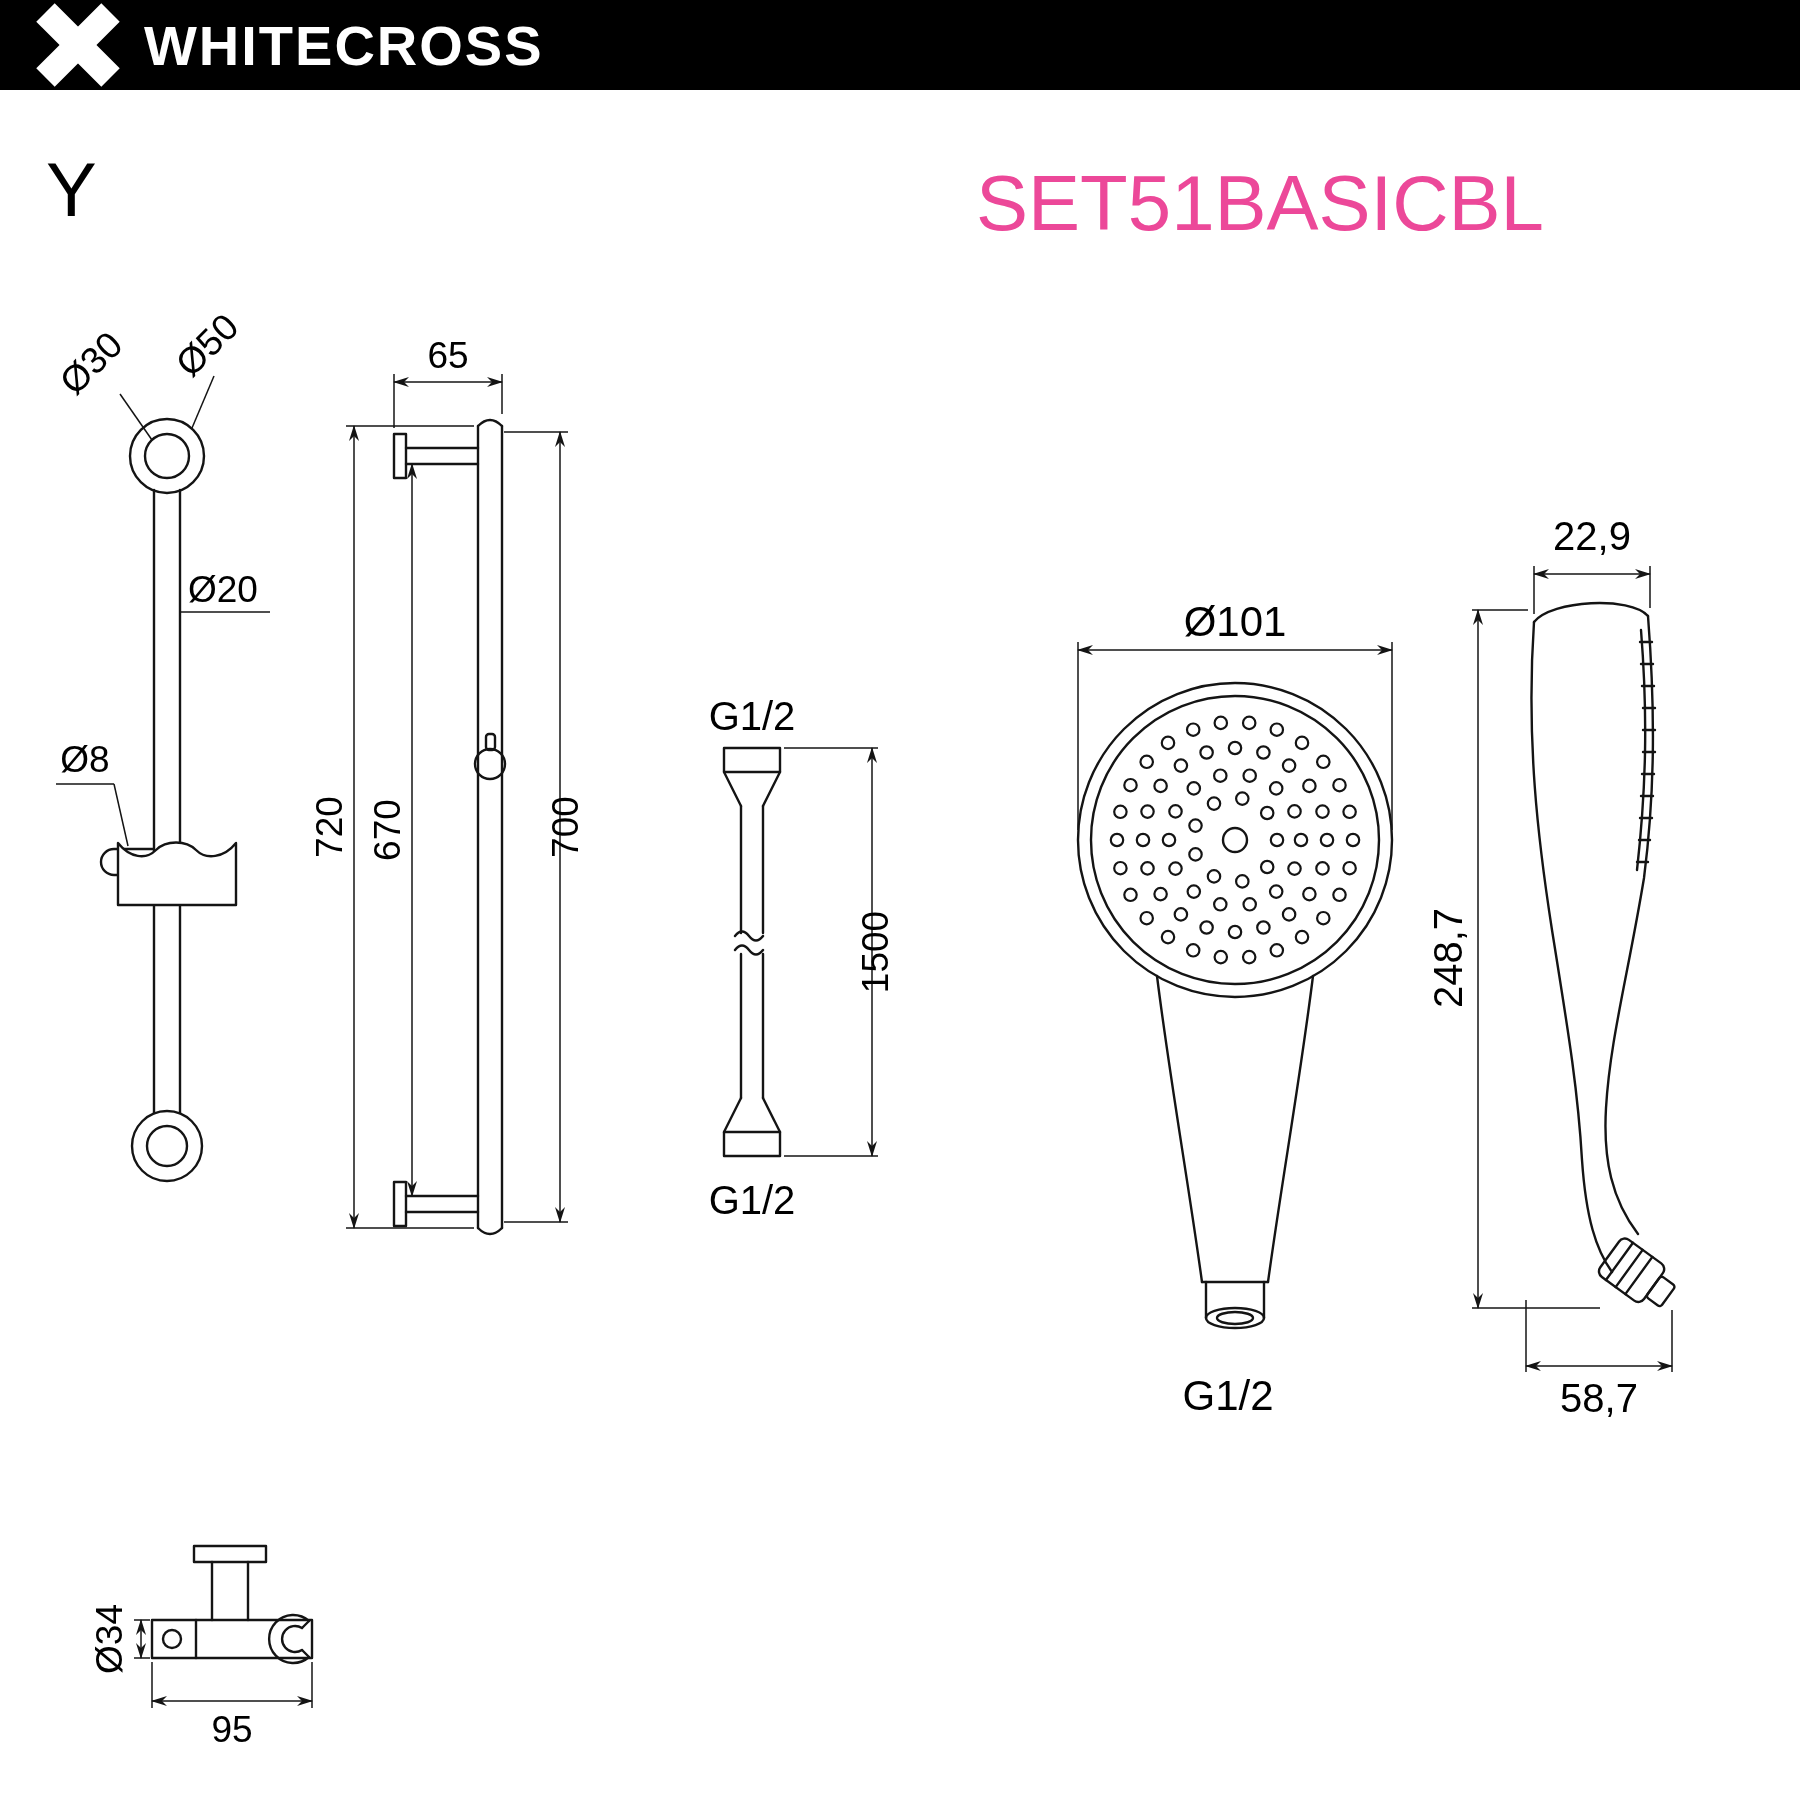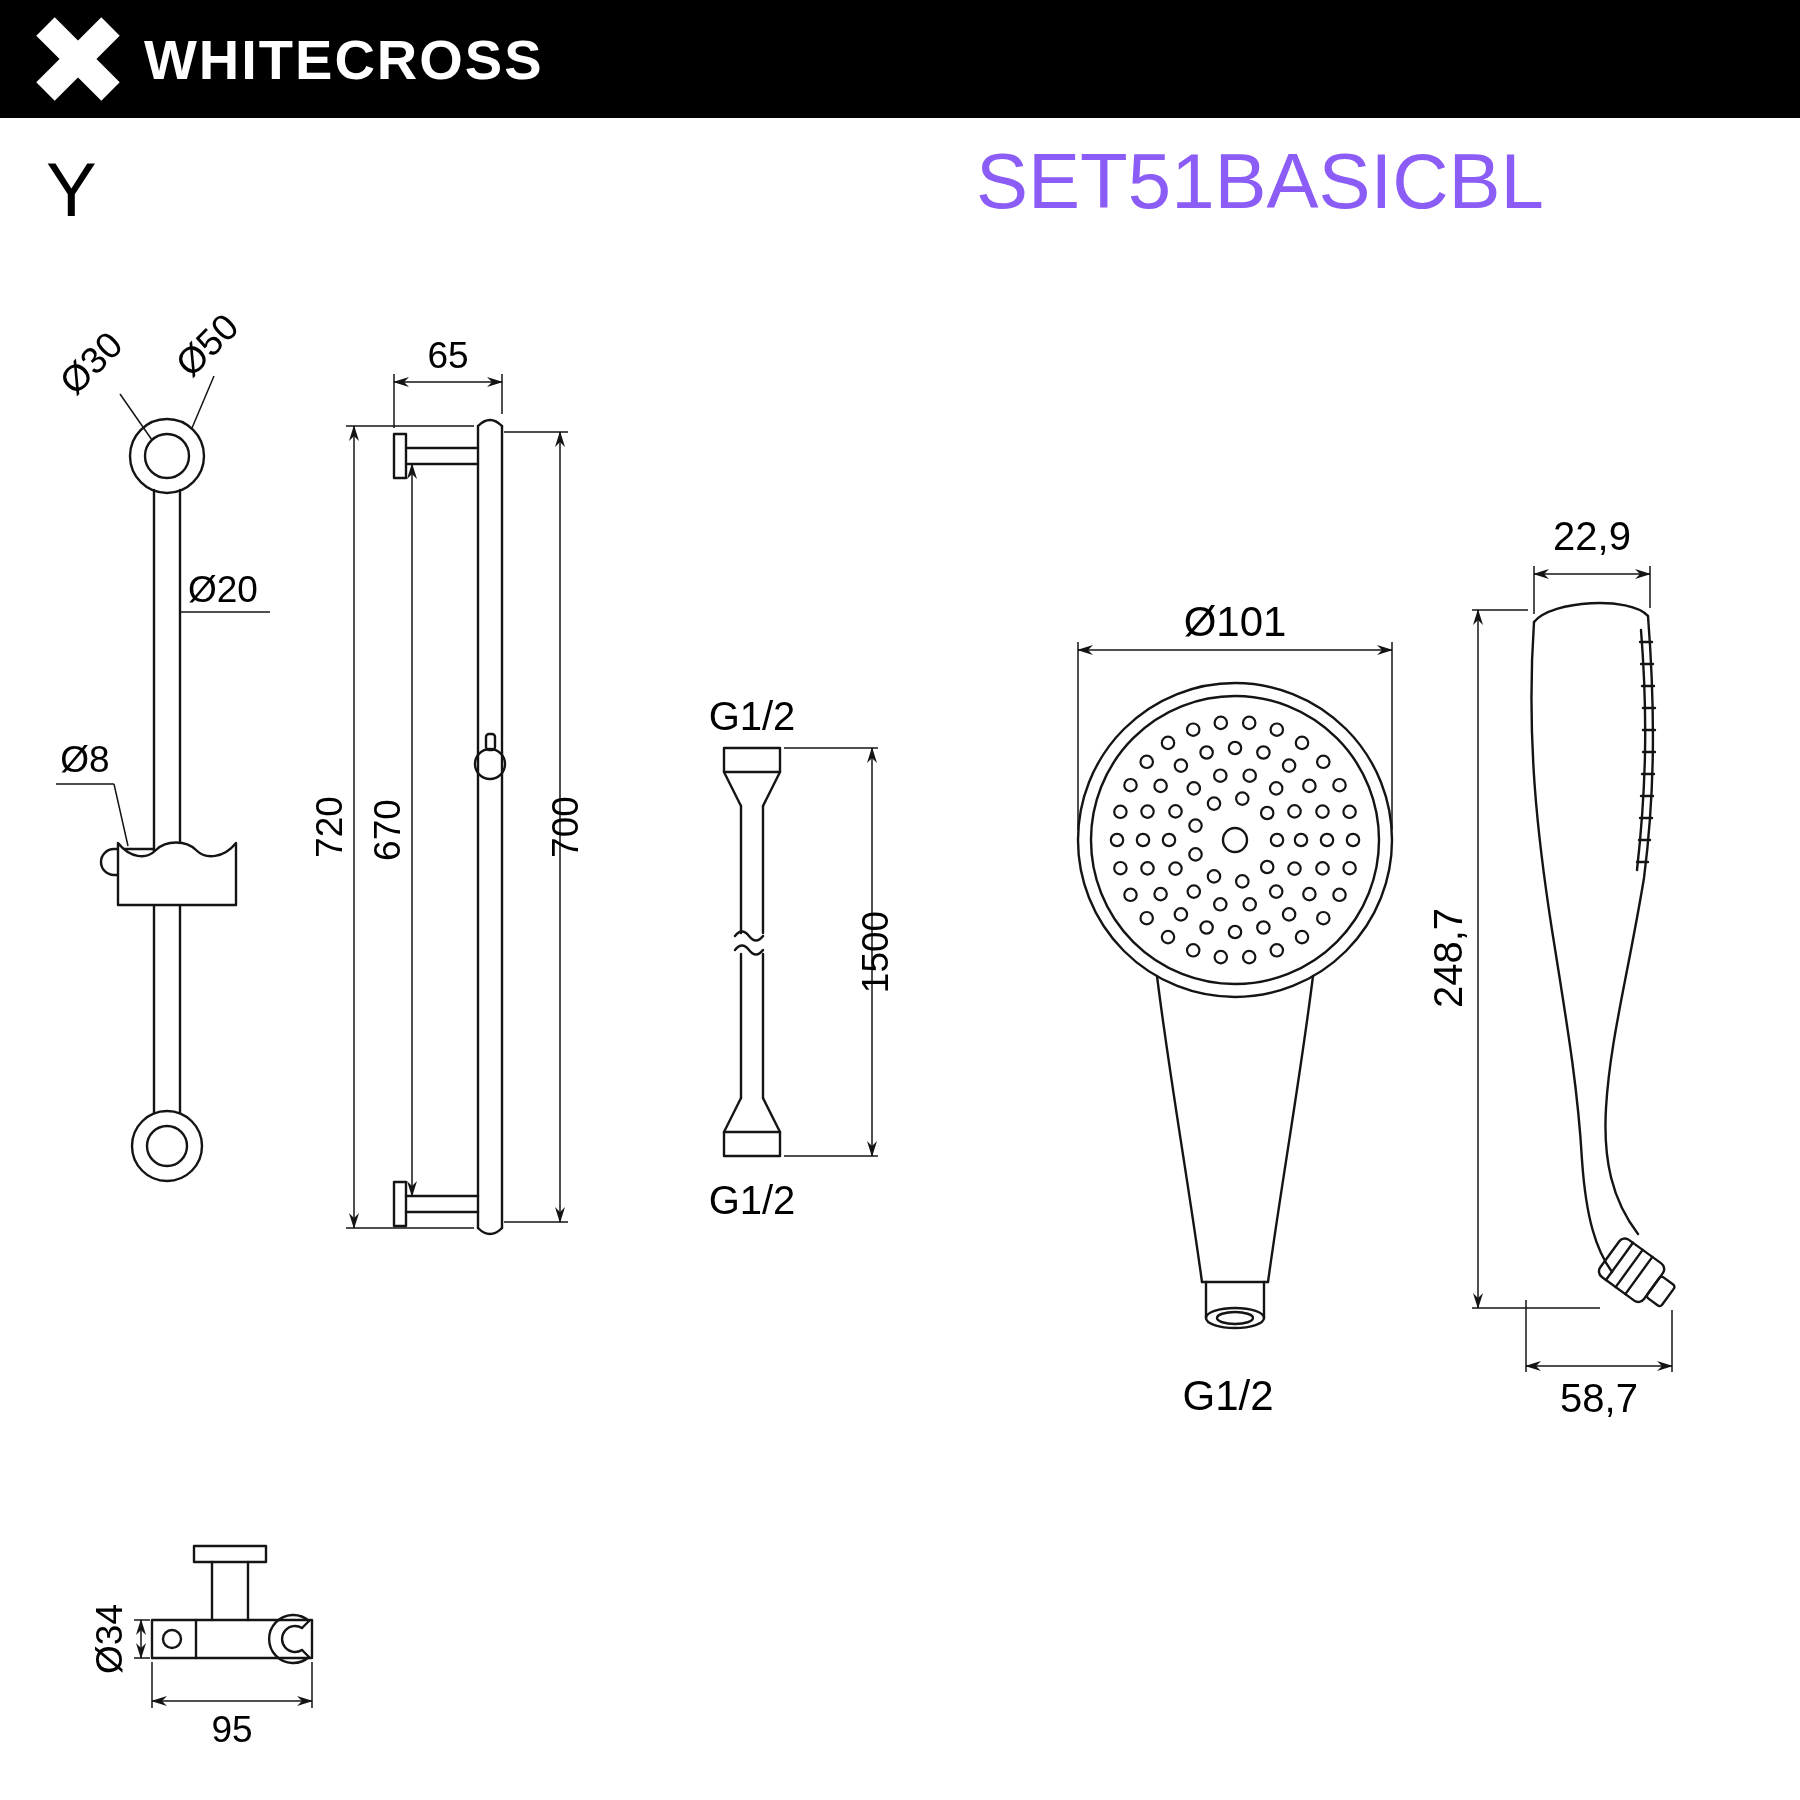--- a/index.html
+++ b/index.html
@@ -1,22 +1,22 @@
 <!DOCTYPE html>
 <html><head>
 <meta charset="utf-8">
 <style>
   *{margin:0;padding:0;box-sizing:border-box}
   html,body{width:1800px;height:1800px;background:#fff;position:relative;
     font-family:"Liberation Sans",sans-serif;overflow:hidden}
-  .header{position:absolute;left:0;top:0;width:1800px;height:118px;background:#000;
+  .header{position:absolute;left:0;top:0;width:1800px;height:90px;background:#000;
     display:flex;align-items:center;padding-left:30px}
   .brand{color:#fff;font-weight:bold;font-size:56px;letter-spacing:2px;margin-left:18px}
   .series{position:absolute;left:46px;top:146px;font-size:76px;color:#000}
-  .code{position:absolute;top:136px;right:256px;font-size:78px;color:#8b5cf6}
+  .code{position:absolute;top:158px;right:256px;font-size:78px;color:#ec4899}
   svg.drawings{position:absolute;left:0;top:0}
   .obj, .obj *{stroke:#141414;stroke-width:2.4;fill:none;stroke-linecap:round;stroke-linejoin:round}
   .dim, .dim *{stroke:#141414;stroke-width:1.5;fill:none}
   .fillw{fill:#fff !important}
   text{stroke:none !important;fill:#000;font-family:"Liberation Sans",sans-serif;font-size:37px}
   .t40{font-size:40px}
   .t42{font-size:42px}
   .dot{stroke:#141414;stroke-width:2.2;fill:none}
 </style>
 </head>

